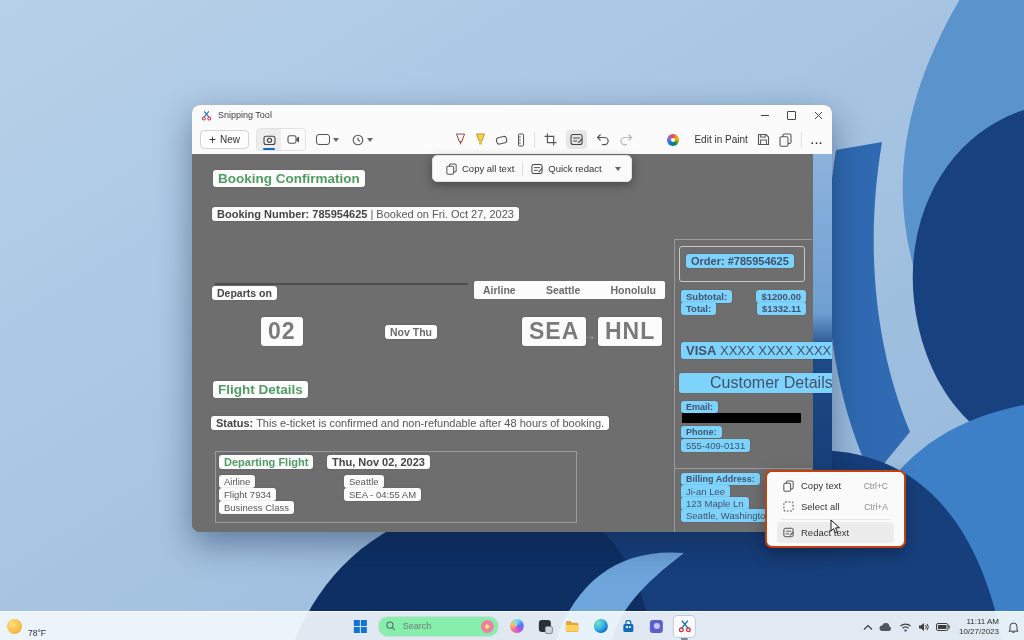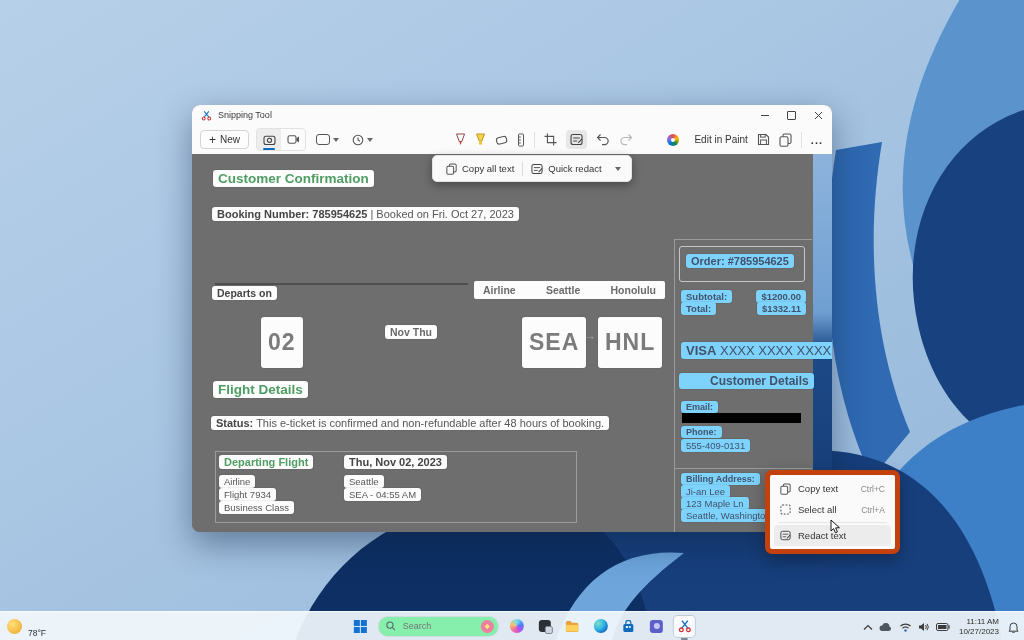--- a/index.html
+++ b/index.html
@@ -47,21 +47,21 @@
      border-radius:50%;background:#fff;}
   
   .canvas{position:absolute;left:0;top:49px;right:0;bottom:0;background:#6e6e6e;
           border-radius:0 0 8px 8px;overflow:hidden;font-size:11px;}
   .cap-strip{position:absolute;right:0;top:0;width:19px;height:100%;
      background:linear-gradient(180deg,#8db3dc 0%,#6f9fd2 42%,#1d4a88 52%,#143a72 100%);}
   .pill{position:absolute;background:#fcfcfc;color:#575757;border-radius:3px;
         padding:1px 5px;white-space:nowrap;box-shadow:0 0 0 1px rgba(0,0,0,.05);}
   .green{color:#4f9d63;font-weight:bold;}
   .bold{font-weight:bold;color:#454545;}
-  .big{font-size:23px;font-weight:bold;color:#7b7b7b;letter-spacing:1px;padding:12px 7px;}
+  .big{font-size:23px;font-weight:bold;color:#7b7b7b;letter-spacing:1px;padding:1px 7px;}
   .bluepill{background:#7dd3fc;color:#42526b;}
   .routebar{position:absolute;left:282px;top:127px;width:191px;height:18px;background:#fcfcfc;
      border-radius:2px;display:flex;align-items:center;justify-content:space-between;
      padding:0 9px;box-sizing:border-box;font-size:10.5px;font-weight:bold;color:#6b6b6b;}
   .hline{position:absolute;left:23px;top:129px;width:253px;border-top:2px solid #4e4e4e;}
   .depbox{position:absolute;left:23px;top:297px;width:360px;height:70px;
           border:1px solid #9b9b9b;}
   .panel{position:absolute;left:482px;top:85px;width:137px;bottom:0;
          border-left:1px solid #9b9b9b;border-top:1px solid #9b9b9b;}
   .orderbox{position:absolute;left:4px;top:6px;width:124px;height:34px;
@@ -69,22 +69,22 @@
   .redactbar{position:absolute;left:7px;top:173px;width:119px;height:10px;background:#000;}
   .panel-div{position:absolute;left:0;top:228px;width:100%;border-top:1px solid #9b9b9b;}
   
   .floatbar{position:absolute;left:240px;top:50px;height:25px;background:#fafafa;
      border:1px solid #e3e3e3;border-radius:5px;display:flex;align-items:center;
      padding:0 5px;box-shadow:0 3px 10px rgba(0,0,0,.35);z-index:5;}
   .fbtn{display:flex;align-items:center;gap:5px;padding:0 8px;font-size:9.5px;color:#333;height:100%;}
   .fb-sep{width:1px;height:14px;background:#dcdcdc;}
   
   .ctxmenu{position:absolute;left:765px;top:470px;width:117px;background:#fafafa;
-     border:5px solid #c2410c;border-radius:7px;box-shadow:0 6px 16px rgba(0,0,0,.3);
-     padding:3px 4px;z-index:50;}
+     border:2px solid #c2410c;border-radius:7px;box-shadow:0 6px 16px rgba(0,0,0,.3);
+     padding:3px 10px;z-index:50;}
   .ctxrow{display:flex;align-items:center;gap:7px;height:21px;padding:0 6px;
      font-size:9.5px;color:#333;border-radius:4px;}
   .ctxrow.hover{background:#ececec;}
   .ctxrow .sc{margin-left:auto;font-size:8.5px;color:#8a8a8a;}
   .ctxsep{height:1px;background:#e6e6e6;margin:2px 4px;}
   
   .taskbar{position:absolute;left:0;right:0;bottom:0;height:28px;
      background:rgba(241,247,252,.93);border-top:1px solid rgba(255,255,255,.7);}
   .tb-weather{position:absolute;left:7px;top:0;height:28px;display:flex;align-items:center;gap:6px;}
   .sun{width:15px;height:15px;border-radius:50%;
@@ -254,21 +254,21 @@
         <rect x="1" y="3.8" width="8" height="9.5" rx="1.5" fill="#fbfbfb" stroke="#555" stroke-width="1.1"></rect>
       </svg>
       <div class="tb-sep"></div>
       <span class="more">...</span>
     </div>
   </div>
 
   <div class="canvas">
     <div class="cap-strip"></div>
 
-    <span class="pill green" style="left:21px;top:16px;font-size:13.5px;">Customer Confirmation</span>
+    <span class="pill green" style="left:21px;top:16px;font-size:13.5px;">Booking Confirmation</span>
 
     <span class="pill" style="left:20px;top:53px;"><b class="bold">Booking Number: 785954625</b><span> | Booked on Fri. Oct 27, 2023</span></span>
 
 
     <div class="hline"></div>
     <span class="pill bold" style="left:20px;top:132px;font-size:10.5px;">Departs on</span>
 
     <div class="routebar">
       <span>Airline</span>
       <span>Seattle</span>
@@ -280,39 +280,39 @@
     <span class="pill big" style="left:330px;top:163px;">SEA</span>
     <span style="position:absolute;left:391px;top:174px;font-size:13px;color:#a3a3a3;font-weight:bold;">→</span>
     <span class="pill big" style="left:406px;top:163px;">HNL</span>
 
     <span class="pill green" style="left:21px;top:227px;font-size:13.5px;">Flight Details</span>
 
     <span class="pill" style="left:19px;top:262px;"><b class="bold">Status:</b><span> This e-ticket is confirmed and non-refundable after 48 hours of booking.</span></span>
 
     <div class="depbox">
       <span class="pill green" style="left:3px;top:3px;font-size:11px;">Departing Flight</span>
-      <span class="pill bold" style="left:128px;top:3px;font-size:11px;">Thu, Nov 02, 2023</span>
+      <span class="pill bold" style="left:111px;top:3px;font-size:11px;">Thu, Nov 02, 2023</span>
       <span class="pill" style="left:3px;top:23px;font-size:9.5px;">Airline</span>
       <span class="pill" style="left:128px;top:23px;font-size:9.5px;">Seattle</span>
       <span class="pill" style="left:3px;top:36px;font-size:9.5px;">Flight 7934</span>
       <span class="pill" style="left:128px;top:36px;font-size:9.5px;">SEA - 04:55 AM</span>
       <span class="pill" style="left:3px;top:49px;font-size:9.5px;">Business Class</span>
     </div>
 
     <div class="panel">
       <div class="orderbox">
         <span class="pill bluepill" style="left:6px;top:7px;font-size:11px;font-weight:bold;">Order: #785954625</span>
       </div>
       <span class="pill bluepill" style="left:6px;top:50px;font-size:9.5px;font-weight:bold;">Subtotal:</span>
       <span class="pill bluepill" style="right:6px;top:50px;font-size:9.5px;font-weight:bold;">$1200.00</span>
       <span class="pill bluepill" style="left:6px;top:62px;font-size:9.5px;font-weight:bold;">Total:</span>
       <span class="pill bluepill" style="right:6px;top:62px;font-size:9.5px;font-weight:bold;">$1332.11</span>
       <span class="pill bluepill" style="left:6px;top:94px;font-size:13px;margin-top:8px;"><b>VISA</b><span> XXXX XXXX XXXX 3564</span></span>
 
-      <span class="pill bluepill" style="left:4px;top:133px;font-size:12px;font-weight:bold;padding-left:31px;">Customer Details</span>
+      <span class="pill bluepill" style="left:4px;top:133px;font-size:16px;font-weight:normal;padding-left:31px;">Customer Details</span>
       <span class="pill bluepill" style="left:6px;top:161px;font-size:9px;font-weight:bold;">Email:</span>
       <div class="redactbar"></div>
       <span class="pill bluepill" style="left:6px;top:186px;font-size:9px;font-weight:bold;">Phone:</span>
       <span class="pill bluepill" style="left:6px;top:199px;font-size:9.5px;">555-409-0131</span>
 
       <div class="panel-div"></div>
       <span class="pill bluepill" style="left:6px;top:233px;font-size:9px;font-weight:bold;">Billing Address:</span>
       <span class="pill bluepill" style="left:6px;top:245px;font-size:9.5px;">Ji-an Lee</span>
       <span class="pill bluepill" style="left:6px;top:257px;font-size:9.5px;">123 Maple Ln</span>
       <span class="pill bluepill" style="left:6px;top:269px;font-size:9.5px;">Seattle, Washington</span>

